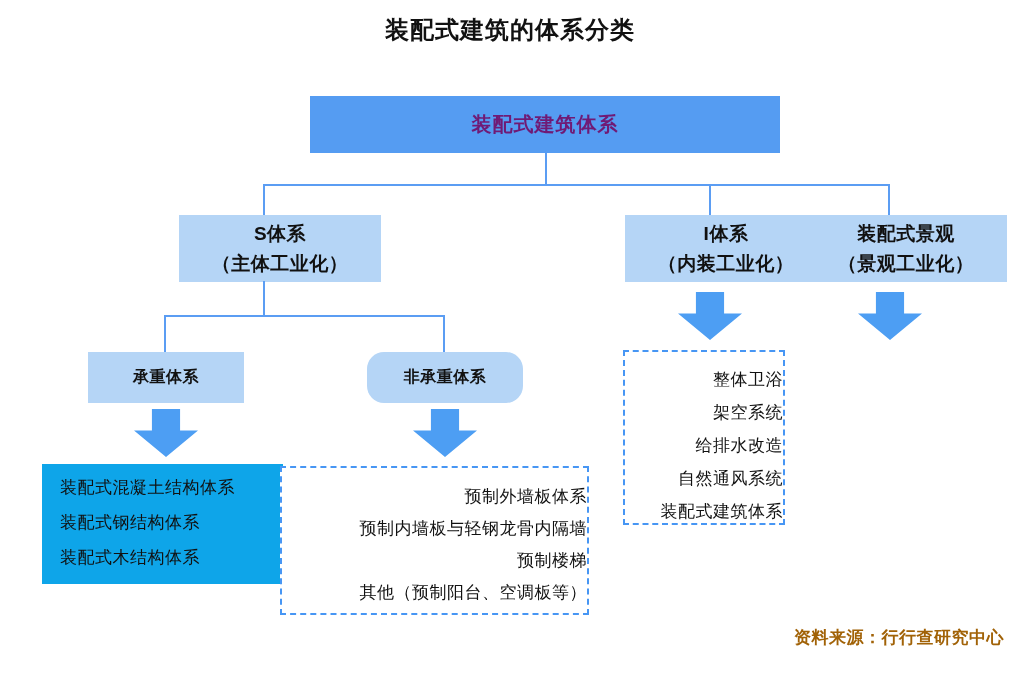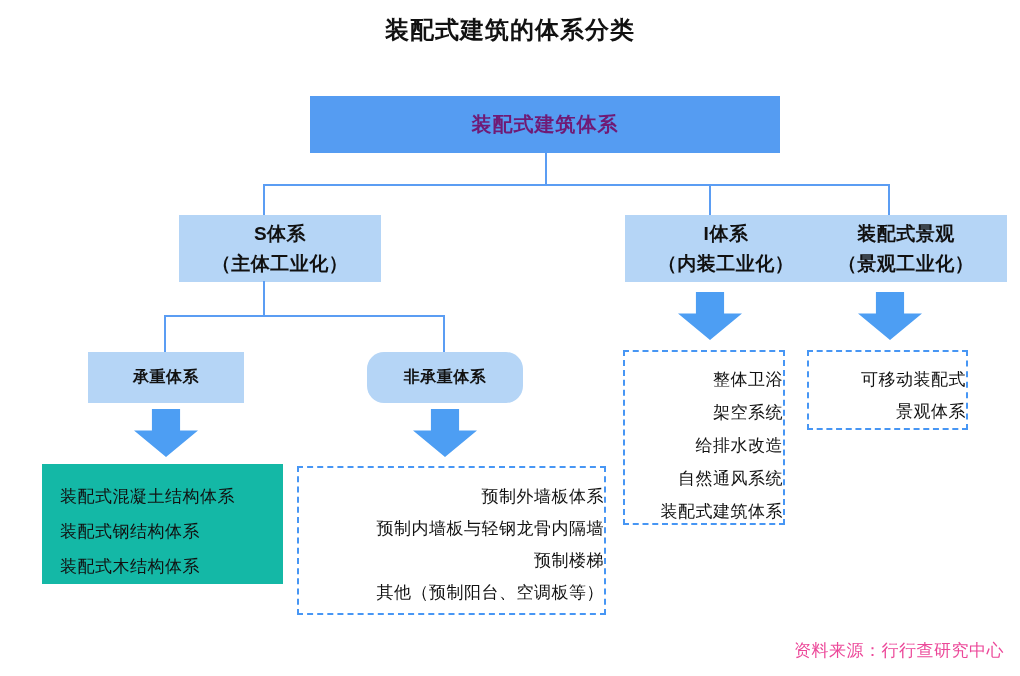--- a/index.html
+++ b/index.html
@@ -75,53 +75,53 @@
   }
   .leaf {
     position: absolute;
     font-size: 17px;
     font-weight: 500;
     letter-spacing: 0.5px;
   }
   .leaf-gray {
     left: 42px; top: 464px;
     width: 241px; height: 120px;
-    background: #14b8a6;
-    padding: 15px 0 0 18px;
+    background: #0ea5e9;
+    padding: 6px 0 0 18px;
   }
   .leaf-gray .leaf-line { line-height: 35px; }
   .leaf-dashed {
     background: #ffffff;
     border: 2px dashed #4796F4;
     text-align: right;
   }
   .leaf-mid {
-    left: 297px; top: 466px;
+    left: 280px; top: 466px;
     width: 309px; height: 149px;
     padding: 13px 0 0 18px;
   }
   .leaf-mid .leaf-line { line-height: 32px; }
   .leaf-i {
     left: 623px; top: 350px;
     width: 162px; height: 175px;
     padding: 11px 0 0 16px;
   }
   .leaf-i .leaf-line { line-height: 33px; }
   .leaf-land {
     left: 807px; top: 350px;
     width: 161px; height: 80px;
     padding: 12px 0 0 16px;
   }
   .leaf-land .leaf-line { line-height: 32px; }
   .source-note {
     position: absolute;
-    right: 16px; top: 639px;
+    right: 16px; top: 626px;
     font-size: 17px;
-    font-weight: 400;
-    color: #ec4899;
+    font-weight: 700;
+    color: #a16207;
     letter-spacing: 0.5px;
   }
 </style>
 </head>
 <body>
 
 <div class="canvas">
 
   <div class="diagram-title">装配式建筑的体系分类</div>
 
@@ -173,20 +173,16 @@
   </div>
 
   <div class="leaf leaf-dashed leaf-i">
     <div class="leaf-line">整体卫浴</div>
     <div class="leaf-line">架空系统</div>
     <div class="leaf-line">给排水改造</div>
     <div class="leaf-line">自然通风系统</div>
     <div class="leaf-line">装配式建筑体系</div>
   </div>
 
-  <div class="leaf leaf-dashed leaf-land">
-    <div class="leaf-line">可移动装配式</div>
-    <div class="leaf-line">景观体系</div>
-  </div>
 
   <div class="source-note">资料来源：行行查研究中心</div>
 
 </div>
 
 </body></html>

